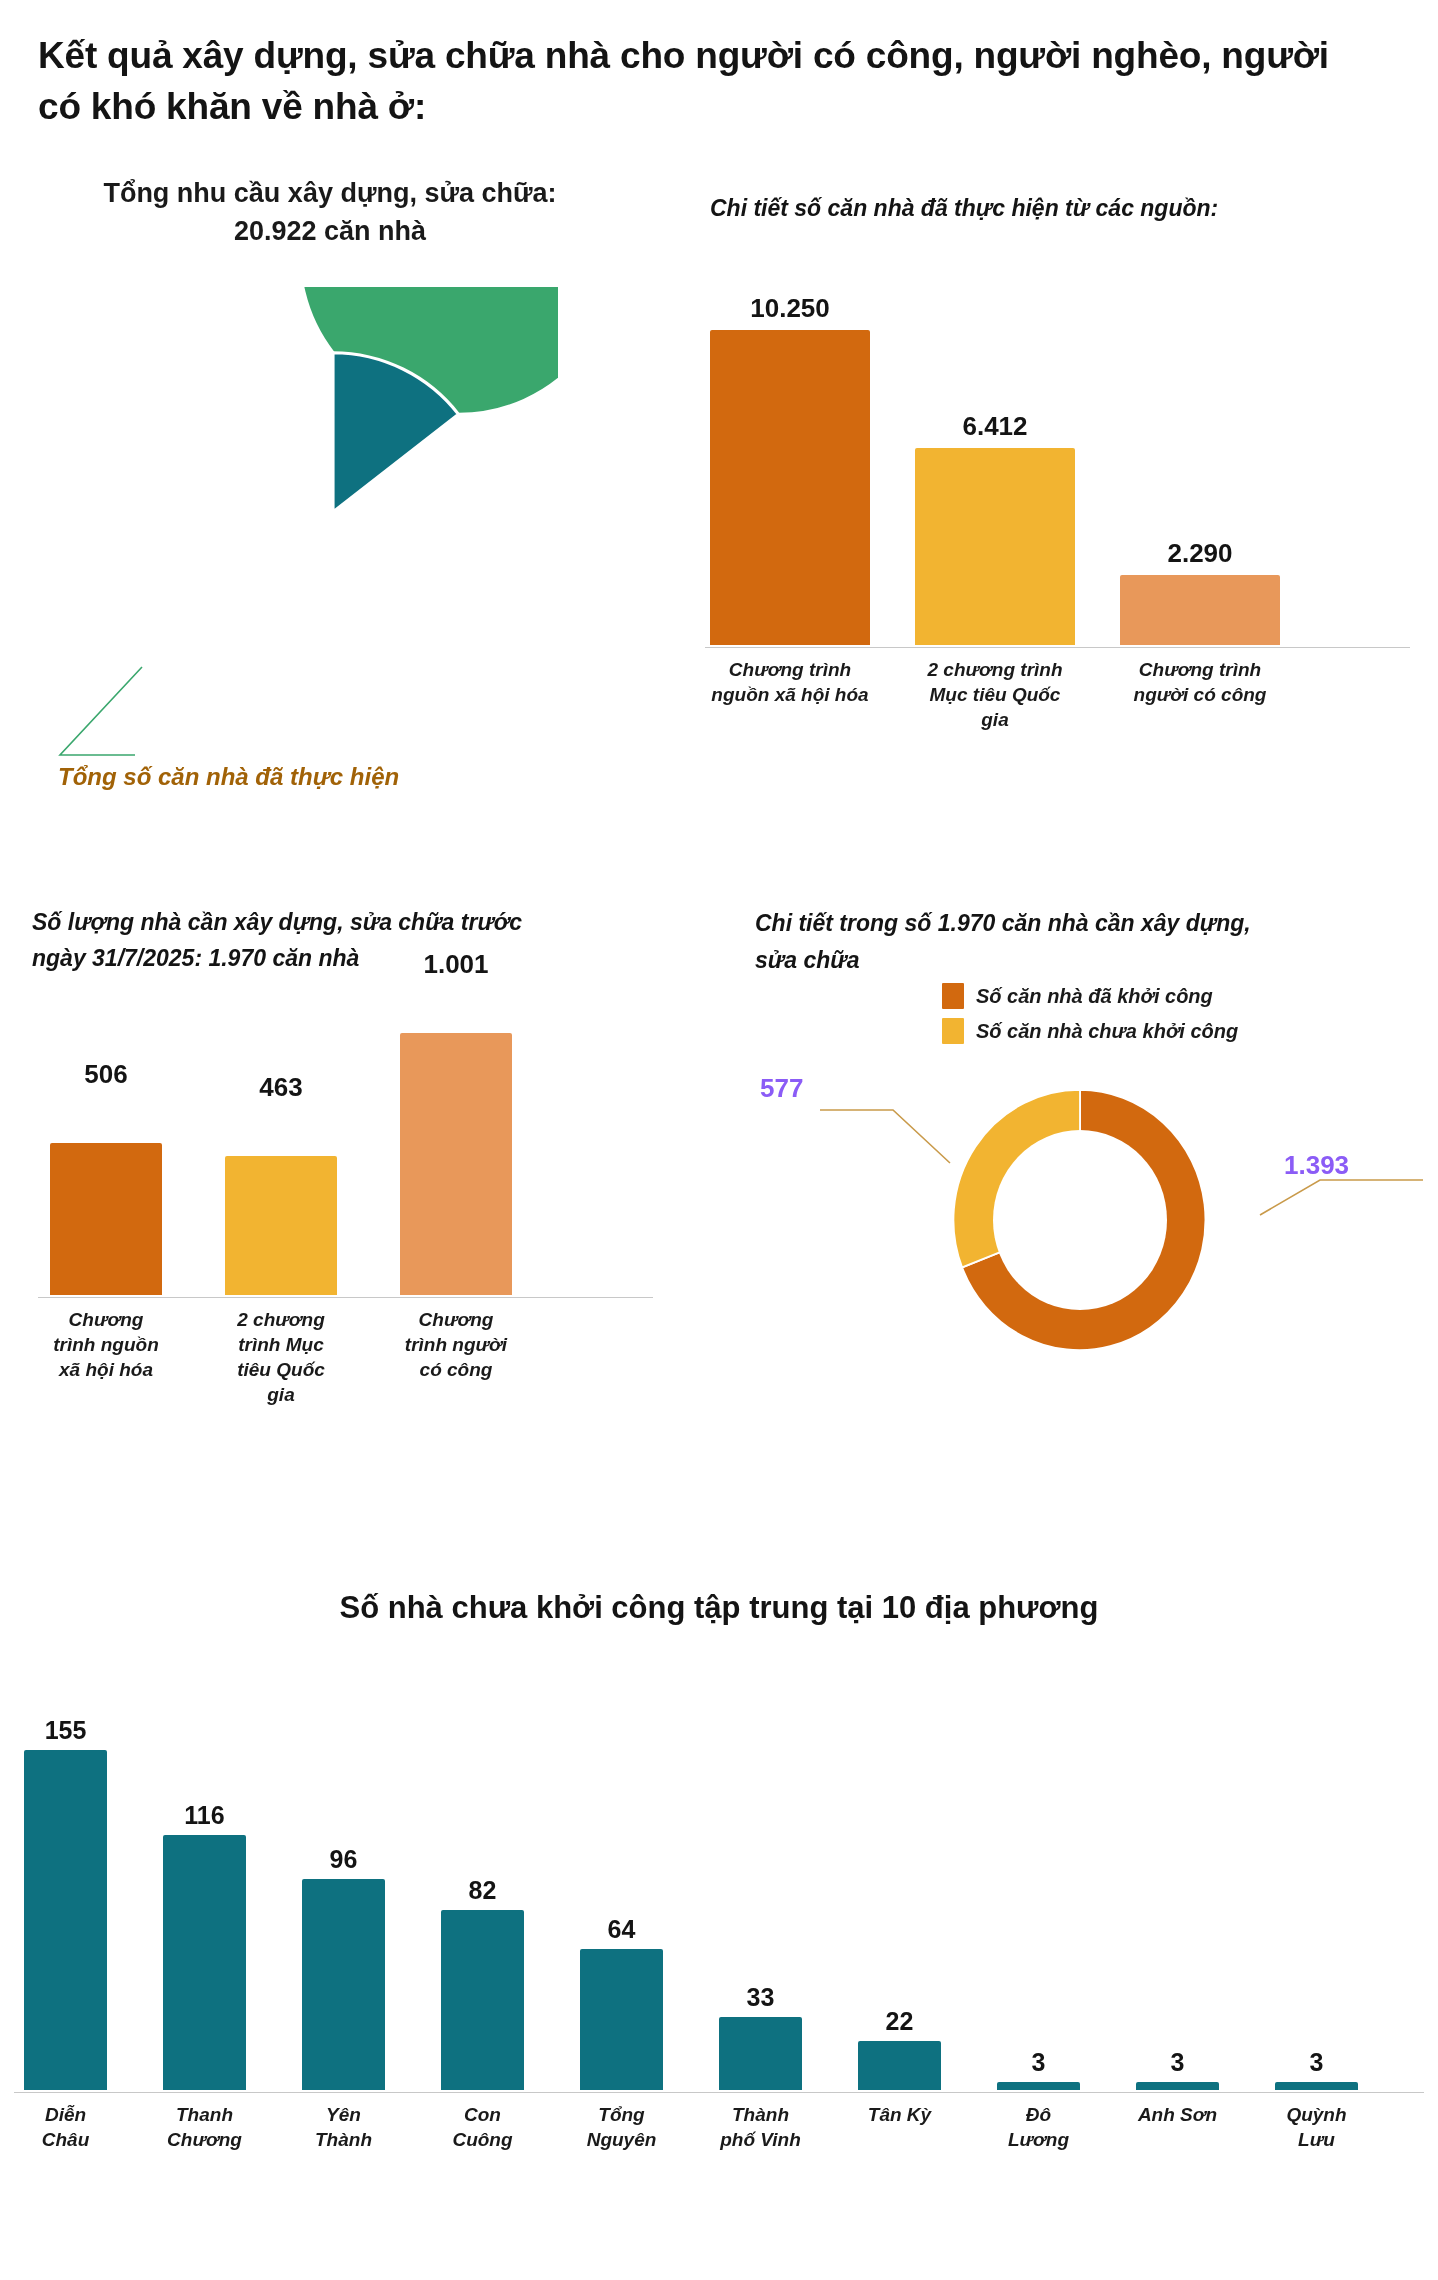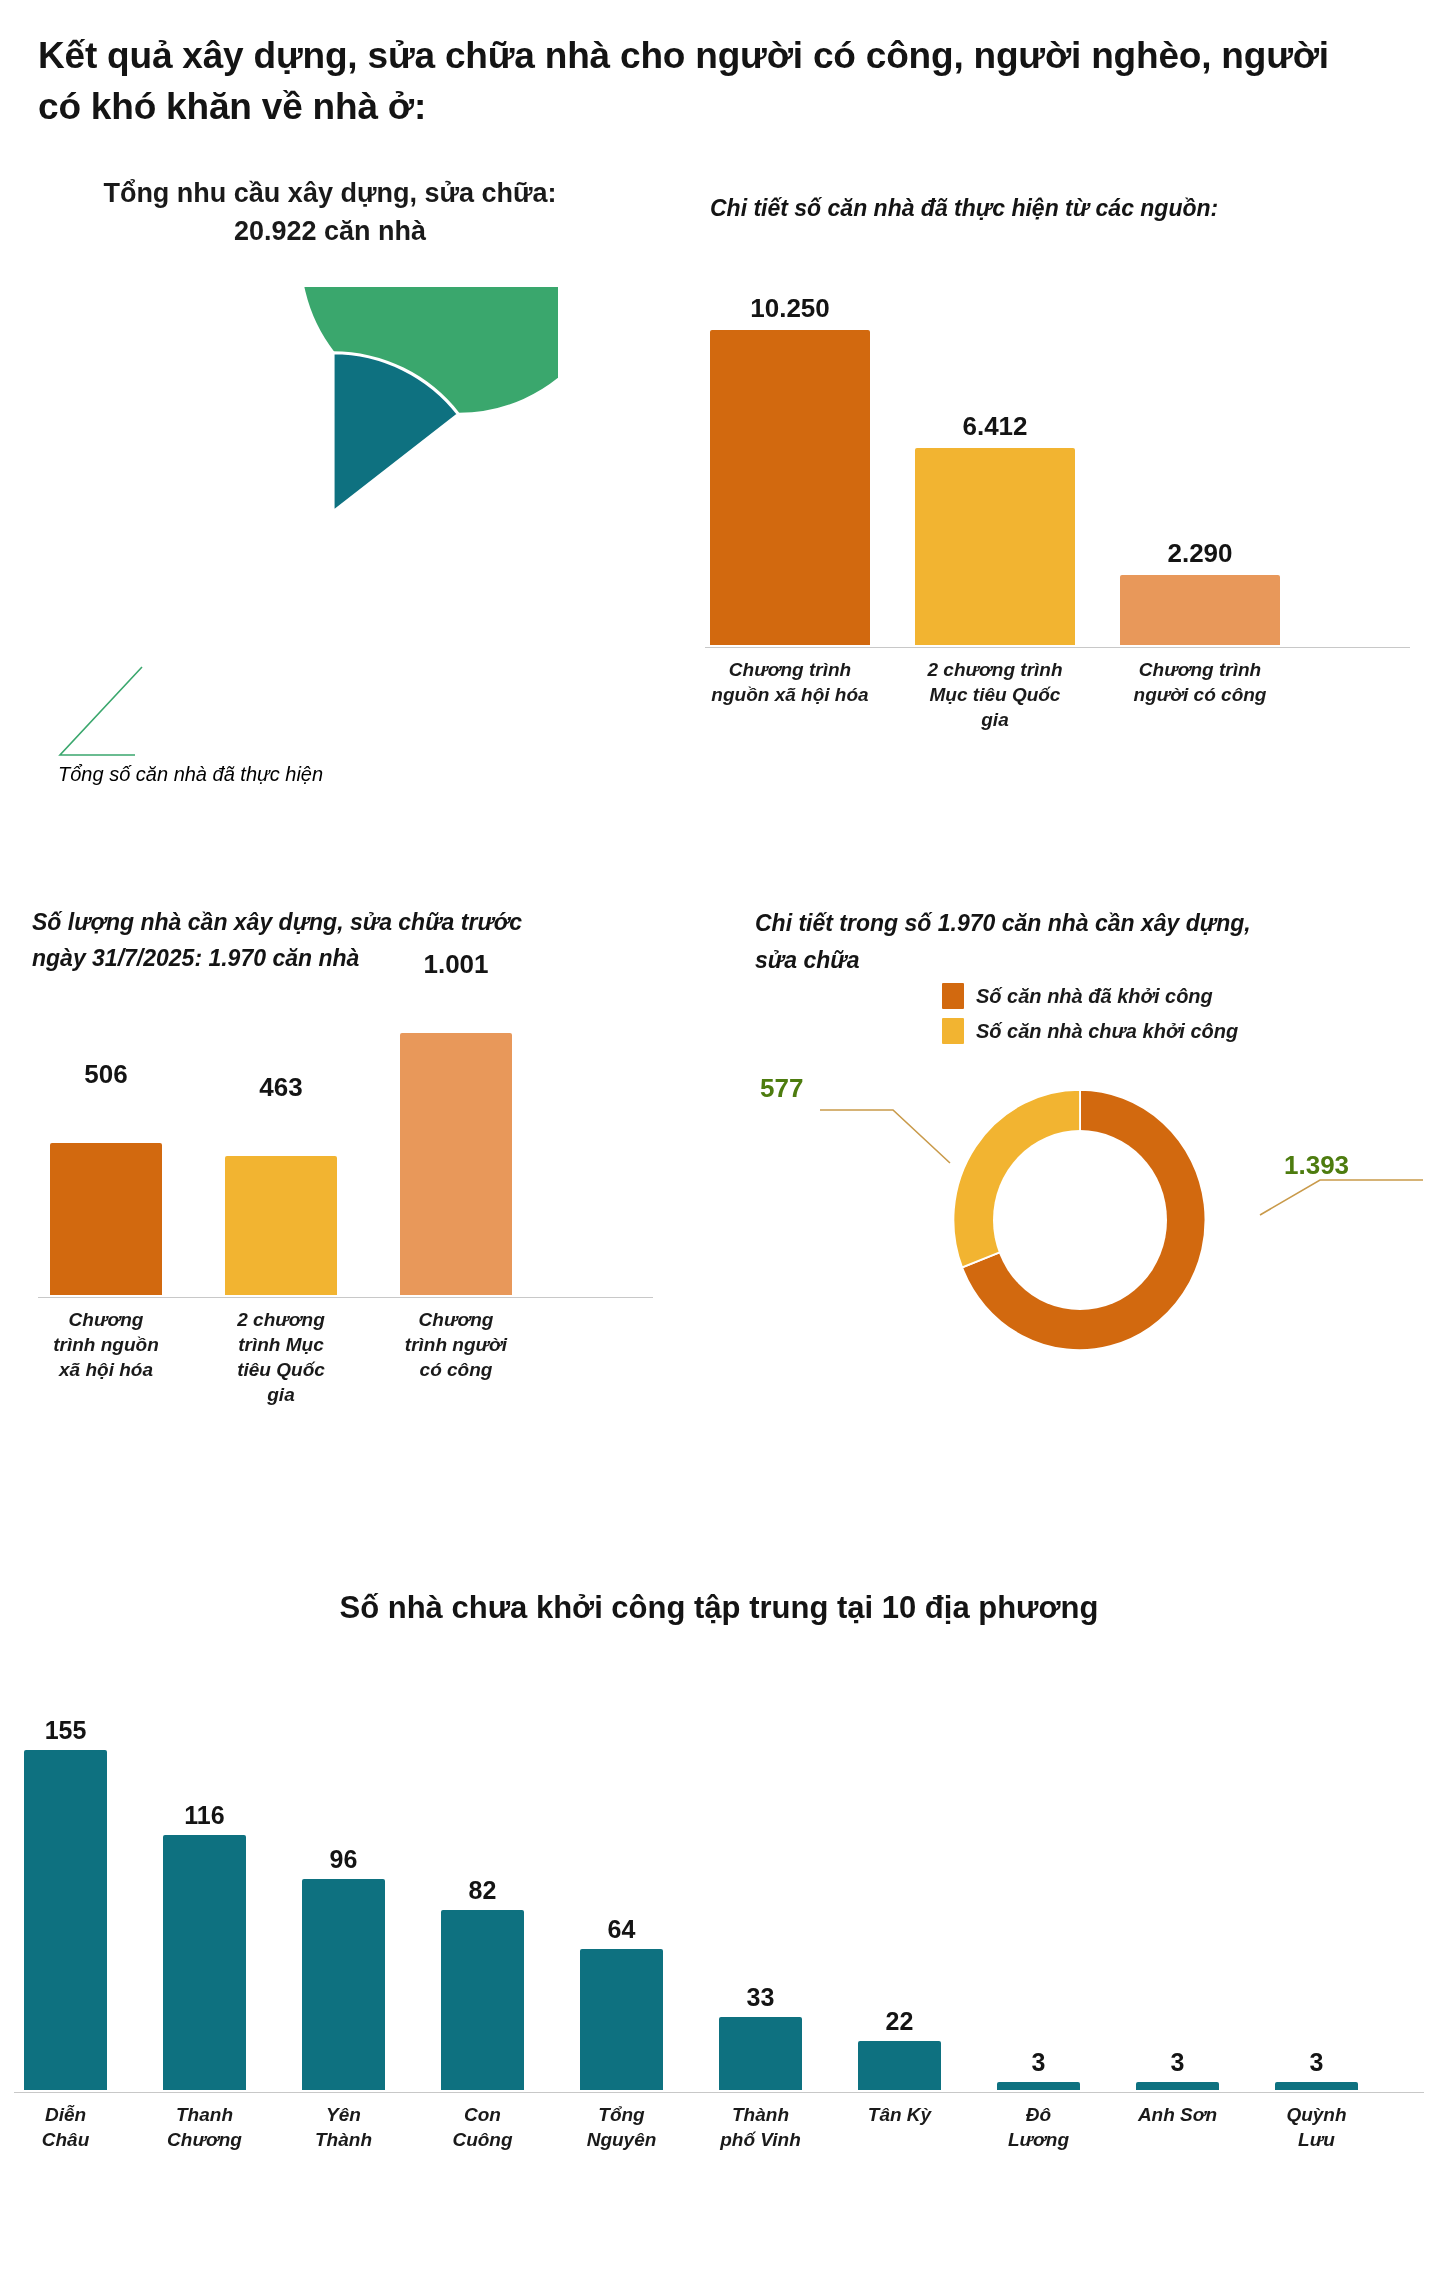--- a/index.html
+++ b/index.html
@@ -35,21 +35,21 @@
   }
   #panel-pie .pie-wrap { position: absolute; left: 78px; top: 112px; width: 450px; height: 450px; }
   #panel-pie .pie-value {
     position: absolute; left: 0; top: 256px; width: 450px;
     text-align: center; font-size: 30px; font-weight: bold; color: #ffffff;
     letter-spacing: 0.5px;
   }
   #panel-pie .callout { position: absolute; left: 0; top: 480px; width: 620px; height: 130px; }
   #panel-pie .callout-label {
     position: absolute; left: 28px; top: 108px;
-    font-size: 20px; font-style: italic; font-weight: normal; color: #000000;
+    font-size: 24px; font-style: italic; font-weight: bold; color: #a16207;
     white-space: nowrap;
   }
 
   
   #panel-sources { position: absolute; left: 700px; top: 195px; width: 720px; height: 680px; }
   #panel-sources .panel-title { position: absolute; left: 10px; top: 0; font-size: 23px; }
   .bars { position: absolute; display: flex; align-items: flex-end; }
   .bar-col { display: flex; flex-direction: column; align-items: center; justify-content: flex-end; }
   .bar-val { font-size: 26px; font-weight: bold; margin-bottom: 6px; color: #141414; white-space: nowrap; }
   .bar-rect { width: 100%; border-radius: 2px 2px 0 0; }
@@ -80,21 +80,21 @@
   #panel-donut .panel-title { position: absolute; left: 55px; top: 0; width: 640px; font-size: 23px; line-height: 1.6; }
   .legend { position: absolute; left: 210px; top: 78px; }
   .legend-row { display: flex; align-items: center; margin-bottom: 9px; padding-left: 32px; }
   .legend-swatch { width: 22px; height: 26px; margin-right: 12px; border-radius: 1px; }
   .legend-text { font-size: 20px; font-style: italic; font-weight: bold; color: #1a1a1a; white-space: nowrap; }
   #panel-donut .donut-wrap { position: absolute; left: 230px; top: 160px; width: 300px; height: 310px; }
   .donut-hole {
     position: absolute; left: 50%; top: 50%; transform: translate(-50%, -50%);
     width: 58%; height: 58%; border-radius: 50%; background: #ffffff;
   }
-  .donut-lbl { position: absolute; font-size: 26px; font-weight: bold; color: #4d7c0f; white-space: nowrap; }
+  .donut-lbl { position: absolute; font-size: 26px; font-weight: bold; color: #8b5cf6; white-space: nowrap; }
   #lbl-577 { left: 60px; top: 168px; }
   #lbl-1393 { left: 584px; top: 245px; }
   .lead { position: absolute; }
 
   
   #panel-bottom { position: absolute; left: 0; top: 1590px; width: 1438px; height: 690px; }
   #panel-bottom .bottom-title {
     position: absolute; left: 0; top: 0; width: 1438px; text-align: center;
     font-size: 31px; font-weight: bold; color: #141414;
   }

